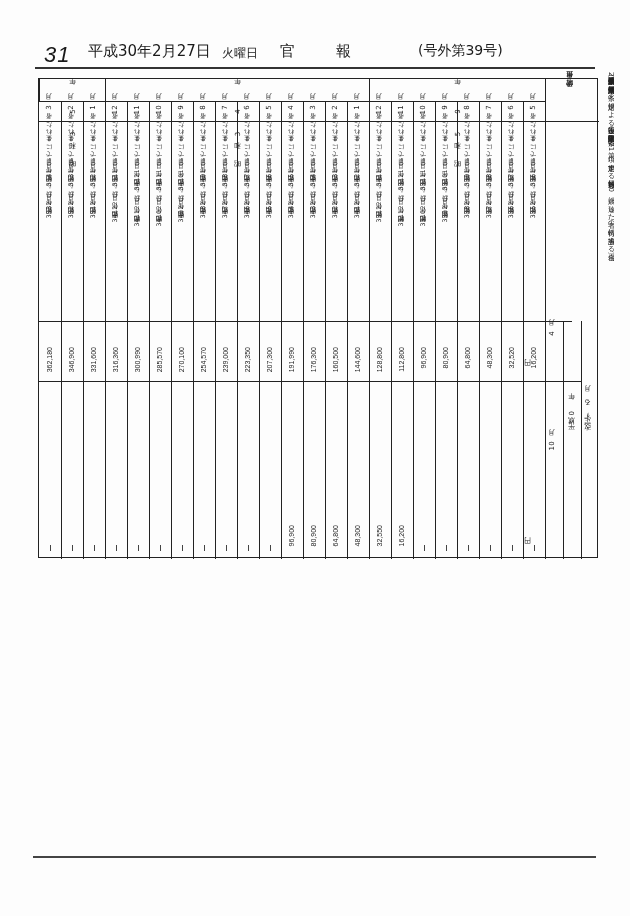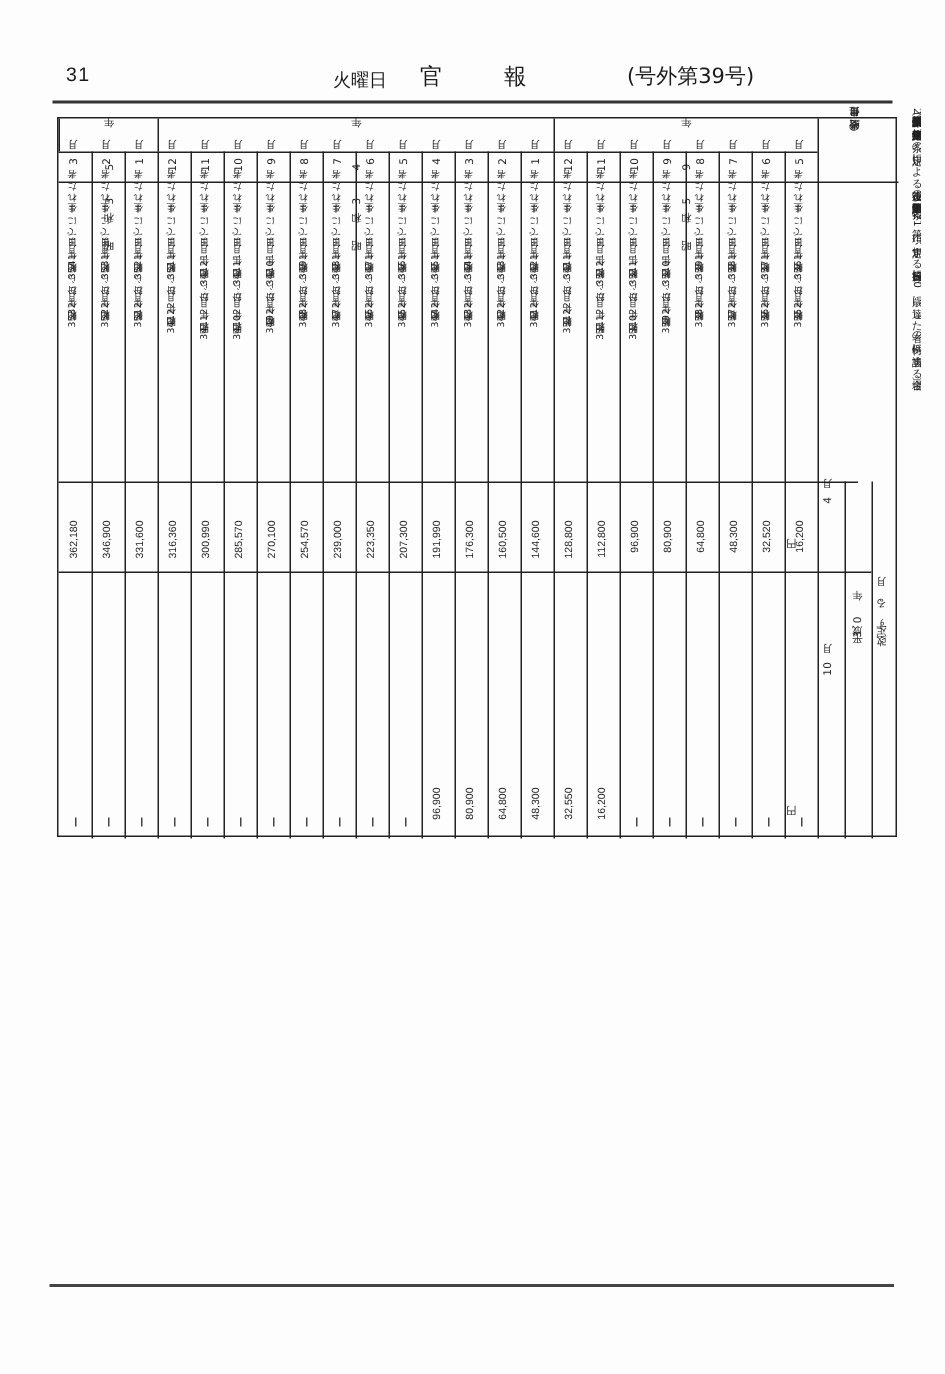--- a/index.html
+++ b/index.html
@@ -1,20 +1,20 @@
 <!DOCTYPE html>
 <html><head>
 <meta charset="utf-8">
 <style>
   html, body { margin:0; padding:0; background:#fdfdfd; }
   body { width:630px; height:916px; position:relative; overflow:hidden;
          font-family:"DejaVu Sans", sans-serif; color:#1a1a1a; }
   .hdr { position:absolute; top:42px; left:0; width:630px; height:22px; }
   .hdr span { position:absolute; top:0; white-space:nowrap; }
-  .pno { left:44px; font-size:13px; font-family:"Liberation Sans", sans-serif; letter-spacing:1px; }
+  .pno { left:44px; font-size:22px; font-family:"Liberation Sans", sans-serif; letter-spacing:1px;font-style:italic; }
   .date { left:88px; font-size:15px; }
   .dow { left:222px; font-size:12px; top:3px !important; }
   .ttl1 { left:280px; font-size:15px; }
   .ttl2 { left:336px; font-size:15px; }
   .issue { left:418px; font-size:14px; }
   .rule-top { position:absolute; left:35px; top:67px; width:560px; height:2px; background:#333; }
   .rule-bot { position:absolute; left:33px; top:856px; width:563px; height:2px; background:#444; }
 
   .tbl { position:absolute; left:38px; top:78px; width:560px; height:480px;
          border:1.5px solid #222; box-sizing:border-box; }
@@ -27,20 +27,21 @@
   .dash { position:absolute; width:1px; height:6px; background:#444; }
   .side-note { position:absolute; left:604px; top:72px; width:10px; height:555px;
         writing-mode:vertical-rl; font-size:7px; line-height:1; white-space:nowrap; overflow:hidden; color:#222;}
   .grp { position:absolute; writing-mode:vertical-rl; font-size:7px; transform:rotate(180deg); letter-spacing:8px; color:#222;}
 </style>
 </head>
 <body>
 
 <div class="hdr">
   <span class="pno">31</span>
+  <span class="date">平成30年2月27日</span>
   <span class="dow">火曜日</span>
   <span class="ttl1">官</span>
   <span class="ttl2">報</span>
   <span class="issue">(号外第39号)</span>
 </div>
 <div class="rule-top"></div>
 
 <div class="side-note">別表第四（第十三条関係）〔平成29年度法律第号附則第11条の規定による改正後の国民年金法附則第9条の2第1項に規定する施行日前に60歳に達した者の特例に該当する場合〕</div>
 
 <div class="tbl" id="tbl">

